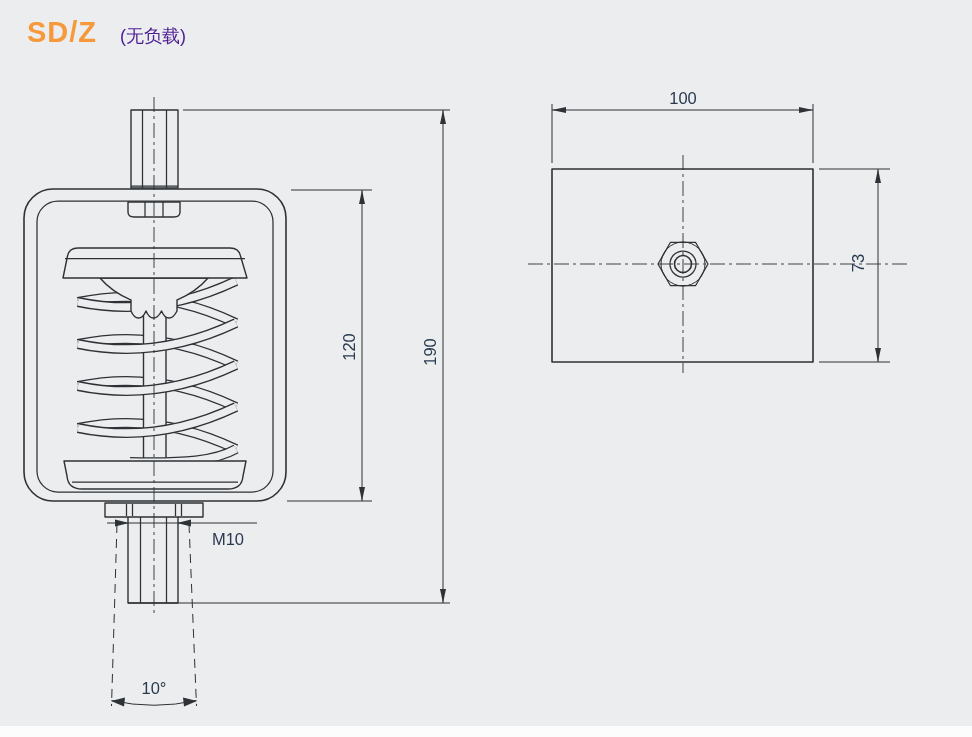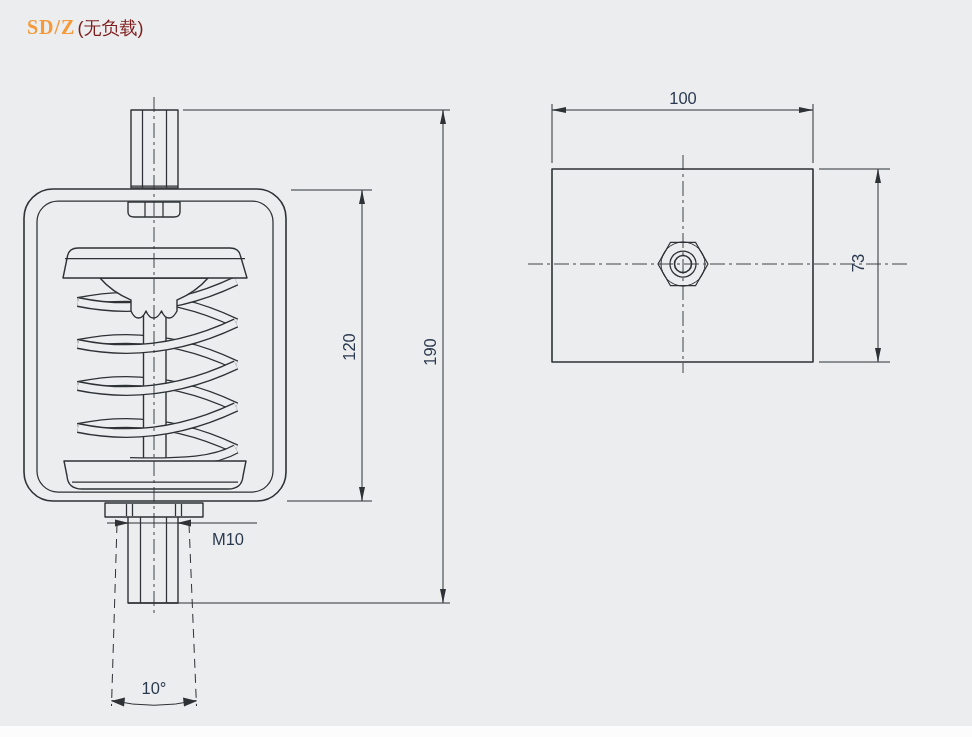--- a/index.html
+++ b/index.html
@@ -3,24 +3,24 @@
 <meta charset="utf-8">
 <style>
   html,body{margin:0;padding:0;}
   body{
     width:972px;height:737px;position:relative;
     background:#ebedee;overflow:hidden;
     font-family:"Liberation Sans",sans-serif;
   }
   .title-bar{position:absolute;left:27px;top:16px;white-space:nowrap;}
   .title-model{
-    font-weight:bold;font-size:20px;letter-spacing:1px;color:#f5993a;
-    font-family:Liberation Serif, serif;
+    font-weight:bold;font-size:29px;letter-spacing:1px;color:#f5993a;
+    font-family:Liberation Sans, sans-serif;
   }
-  .title-note{font-size:18px;color:#7f1d1d;margin-left:2px;}
+  .title-note{font-size:18px;color:#4c1d95;margin-left:23px;}
   .bottom-strip{position:absolute;left:0;bottom:0;width:972px;height:11px;background:#fcfcfd;}
   svg{position:absolute;left:0;top:0;}
   .ol{fill:none;stroke:#2e3236;stroke-width:1.6;stroke-linejoin:round;}
   .ol2{fill:none;stroke:#2e3236;stroke-width:1.25;stroke-linejoin:round;}
   .fw{fill:#ebedee;stroke:#2e3236;stroke-width:1.4;stroke-linejoin:round;}
   .dim{stroke:#2e3236;stroke-width:1;fill:none;}
   .arr{fill:#2e3236;stroke:none;}
   .cl{stroke:#2e3236;stroke-width:0.9;fill:none;stroke-dasharray:15 4 3 4;}
   .dash{stroke:#2e3236;stroke-width:1;fill:none;stroke-dasharray:9 6;}
   .wd{fill:none;stroke:#2e3236;stroke-width:10;}

